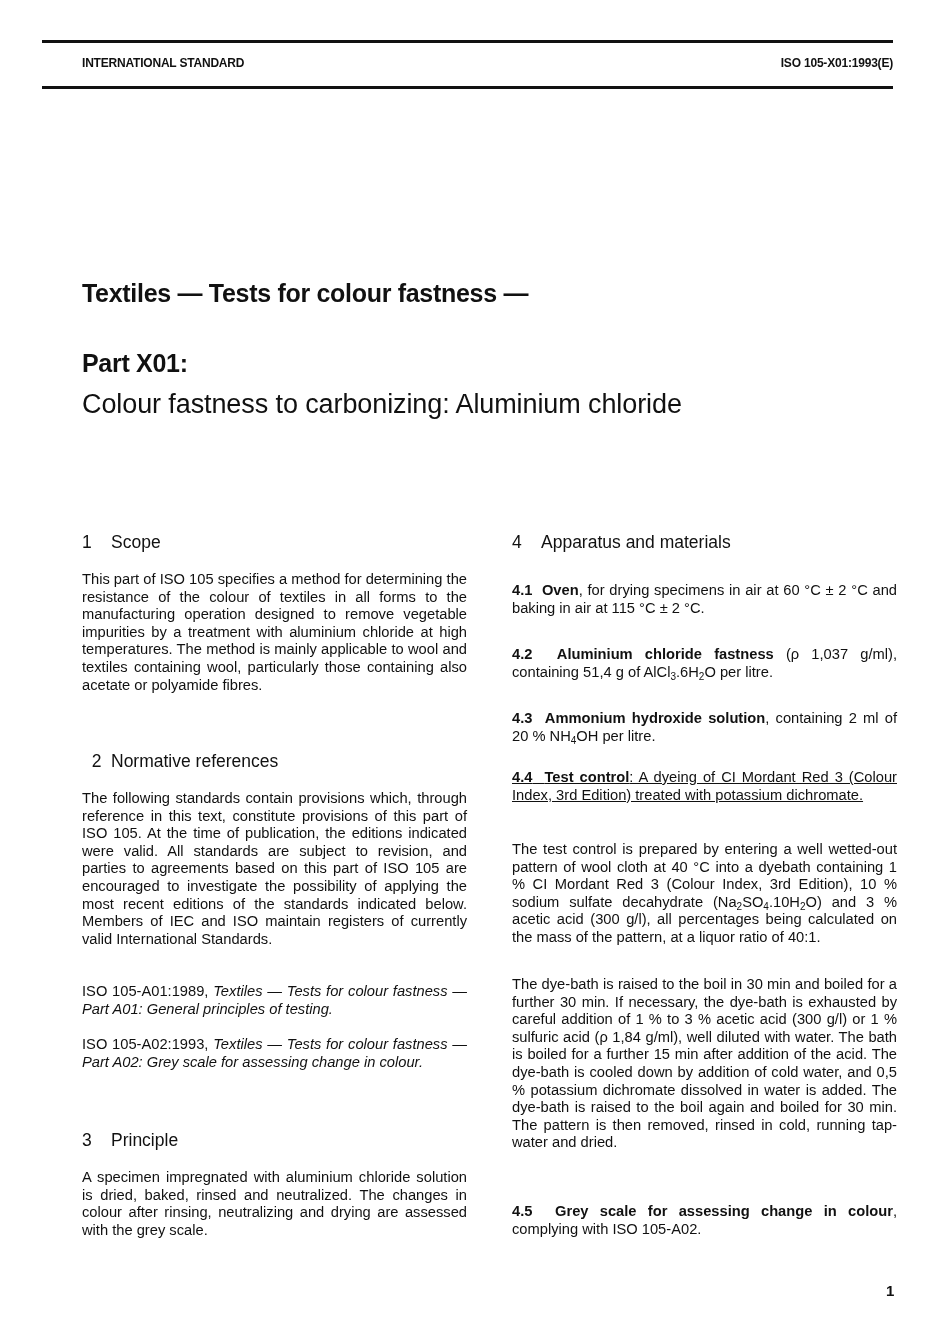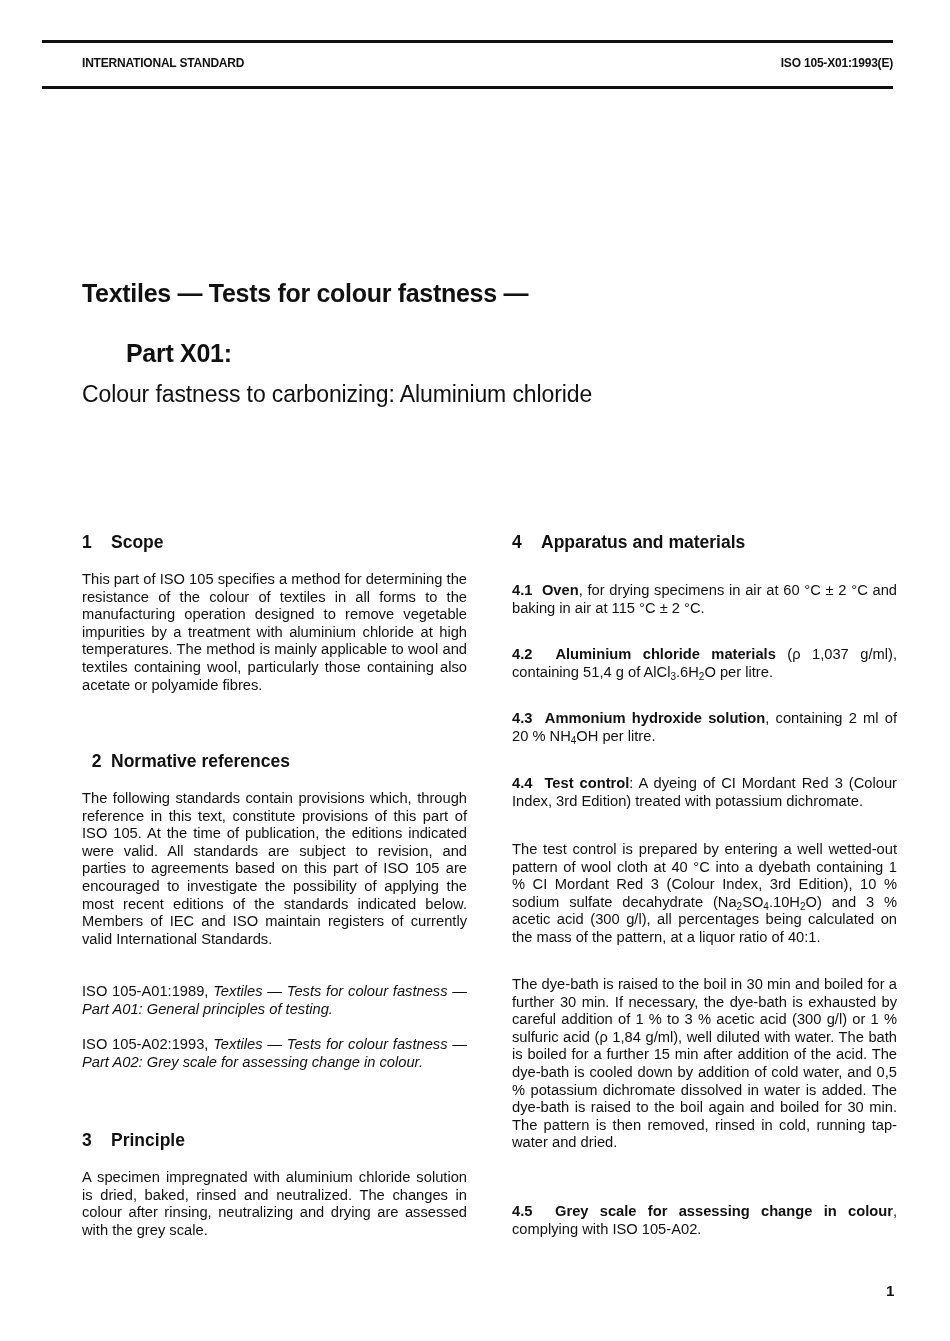--- a/index.html
+++ b/index.html
@@ -3,42 +3,42 @@
 <meta charset="utf-8">
 <style>
   html, body { margin: 0; padding: 0; background: #ffffff; }
   body {
     width: 950px; height: 1341px; position: relative; overflow: hidden;
     font-family: "Liberation Sans", sans-serif; color: #111;
   }
   .rule { position: absolute; left: 42px; width: 851px; height: 3px; background: #111; }
   .hdr { position: absolute; top: 56px; font-weight: bold; font-size: 12px; letter-spacing: -0.2px; }
   .title { position: absolute; left: 82px; font-weight: bold; font-size: 25px; letter-spacing: -0.3px; }
-  .subtitle { position: absolute; left: 82px; top: 381px; font-size: 23px; letter-spacing: -0.1px; text-align: right; }
+  .subtitle { position: absolute; left: 82px; top: 389px; font-size: 27px; letter-spacing: -0.1px; text-align: right; }
   .col { position: absolute; top: 532px; width: 385px; }
   .col.left { left: 82px; }
   .col.right { left: 512px; }
-  h2 { margin: 0; font-size: 17.5px; font-weight: bold; position: absolute; }
+  h2 { margin: 0; font-size: 17.5px; font-weight: normal; position: absolute; }
   h2 .num { display: inline-block; width: 29px; }
   p { margin: 0; font-size: 14.7px; line-height: 17.6px; text-align: justify; position: absolute; width: 385px; }
   p b { font-weight: bold; }
   p i { font-style: italic; }
   sub { font-size: 10px; vertical-align: -3px; line-height: 0; }
   .pagenum { position: absolute; left: 886px; top: 1282px; font-weight: bold; font-size: 15px; }
 </style>
 </head>
 <body>
 
 <div class="rule" style="top:40px;"></div>
 <div class="hdr" style="left:82px;">INTERNATIONAL STANDARD</div>
 <div class="hdr" style="right:57px;">ISO 105-X01:1993(E)</div>
 <div class="rule" style="top:86px;"></div>
 
 <div class="title" style="top:279px;">Textiles — Tests for colour fastness —</div>
-<div class="title" style="top:339px;margin-left:44px;">Part X01:</div>
+<div class="title" style="top:349px;">Part X01:</div>
 <div class="subtitle">Colour fastness to carbonizing: Aluminium chloride</div>
 
 <div class="col left">
   <h2 style="top:0;">
     <span class="num">1</span><span>Scope</span>
   </h2>
   <p style="top:39px;">This part of ISO 105 specifies a method for determining the resistance of the colour of textiles in all forms to the manufacturing operation designed to remove vegetable impurities by a treatment with aluminium chloride at high temperatures. The method is mainly applicable to wool and textiles containing wool, particularly those containing also acetate or polyamide fibres.</p>
 
   <h2 style="top:219px;text-align:center;">
     <span class="num">2</span><span>Normative references</span>
@@ -61,28 +61,28 @@
 <div class="col right">
   <h2 style="top:0;">
     <span class="num">4</span><span>Apparatus and materials</span>
   </h2>
 
   <p style="top:50px;">
     <b>4.1</b>&nbsp;&nbsp;<b>Oven</b><span>, for drying specimens in air at 60 °C ± 2 °C and baking in air at 115 °C ± 2 °C.</span>
   </p>
 
   <p style="top:114px;">
-    <b>4.2</b>&nbsp;&nbsp;<b>Aluminium chloride materials</b><span> (ρ 1,037 g/ml), containing 51,4 g of AlCl</span><sub>3</sub><span>.6H</span><sub>2</sub><span>O per litre.</span>
+    <b>4.2</b>&nbsp;&nbsp;<b>Aluminium chloride fastness</b><span> (ρ 1,037 g/ml), containing 51,4 g of AlCl</span><sub>3</sub><span>.6H</span><sub>2</sub><span>O per litre.</span>
   </p>
 
   <p style="top:178px;">
     <b>4.3</b>&nbsp;&nbsp;<b>Ammonium hydroxide solution</b><span>, containing 2 ml of 20 % NH</span><sub>4</sub><span>OH per litre.</span>
   </p>
 
-  <p style="top:243px;">
+  <p style="top:237px;text-decoration:underline;">
     <b>4.4</b>&nbsp;&nbsp;<b>Test control</b><span>: A dyeing of CI Mordant Red 3 (Colour Index, 3rd Edition) treated with potassium dichromate.</span>
   </p>
 
   <p style="top:309px;">
     <span>The test control is prepared by entering a well wetted-out pattern of wool cloth at 40 °C into a dyebath containing 1 % CI Mordant Red 3 (Colour Index, 3rd Edition), 10 % sodium sulfate decahydrate (Na</span><sub>2</sub><span>SO</span><sub>4</sub><span>.10H</span><sub>2</sub><span>O) and 3 % acetic acid (300 g/l), all percentages being calculated on the mass of the pattern, at a liquor ratio of 40:1.</span>
   </p>
 
   <p style="top:444px;">The dye-bath is raised to the boil in 30 min and boiled for a further 30 min. If necessary, the dye-bath is exhausted by careful addition of 1 % to 3 % acetic acid (300 g/l) or 1 % sulfuric acid (ρ 1,84 g/ml), well diluted with water. The bath is boiled for a further 15 min after addition of the acid. The dye-bath is cooled down by addition of cold water, and 0,5 % potassium dichromate dissolved in water is added. The dye-bath is raised to the boil again and boiled for 30 min. The pattern is then removed, rinsed in cold, running tap-water and dried.</p>
 
   <p style="top:671px;">

